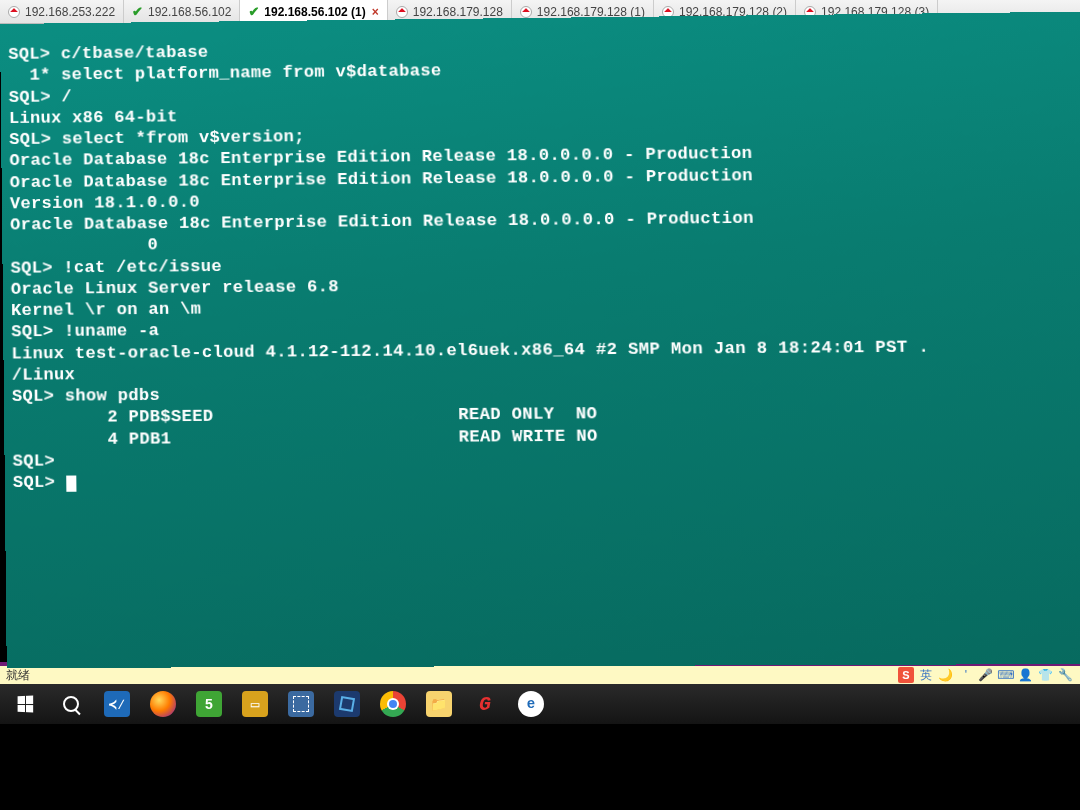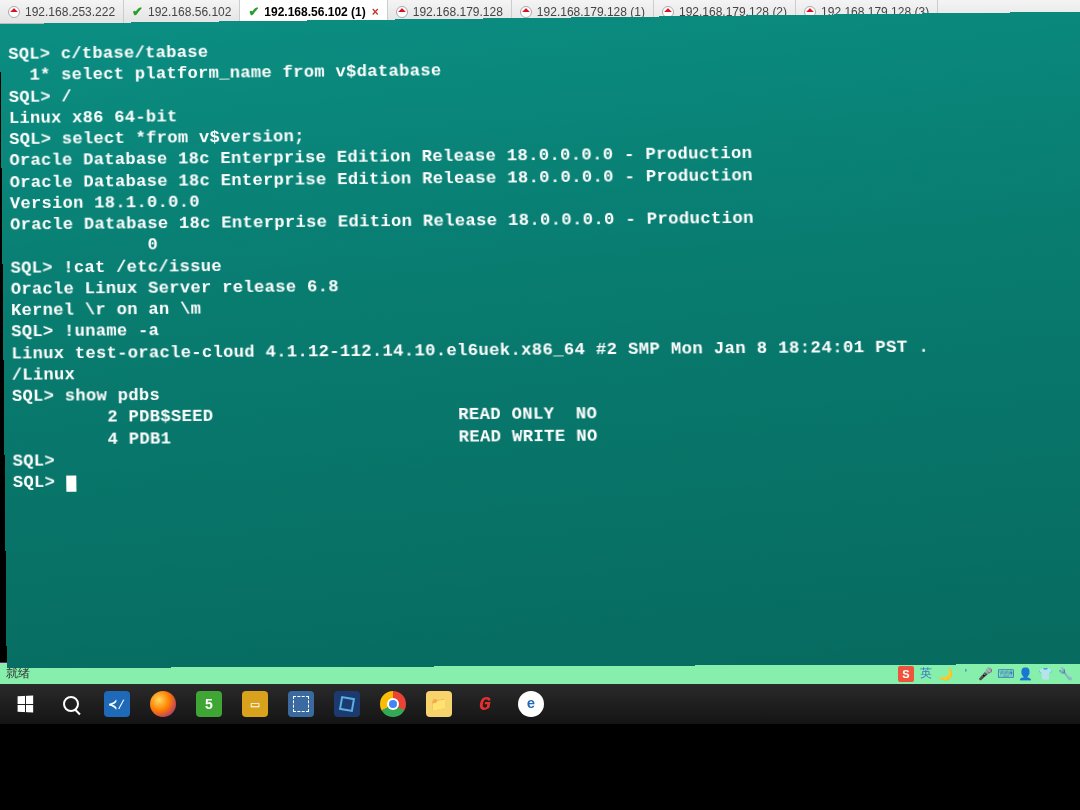--- a/index.html
+++ b/index.html
@@ -93,22 +93,22 @@
     }
     .cursor-block {
       display: inline-block;
       width: 10px;
       height: 16px;
       background: #ffffff;
       vertical-align: text-bottom;
     }
     .status-bar {
       height: 22px;
-      background: #86efac;
-      border-top: 1px solid #701a75;
+      background: #fef9c3;
+      border-top: 4px solid #701a75;
       display: flex;
       align-items: center;
       justify-content: space-between;
       font-family: Arial, sans-serif;
       font-size: 12px;
       color: #333;
       padding: 0 6px;
     }
     .status-right {
       display: flex;

